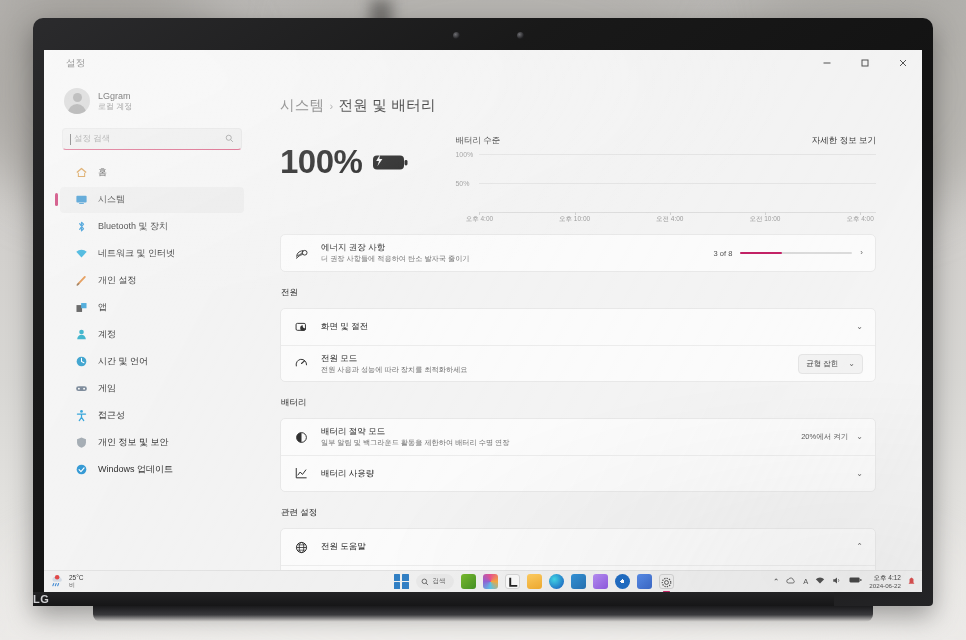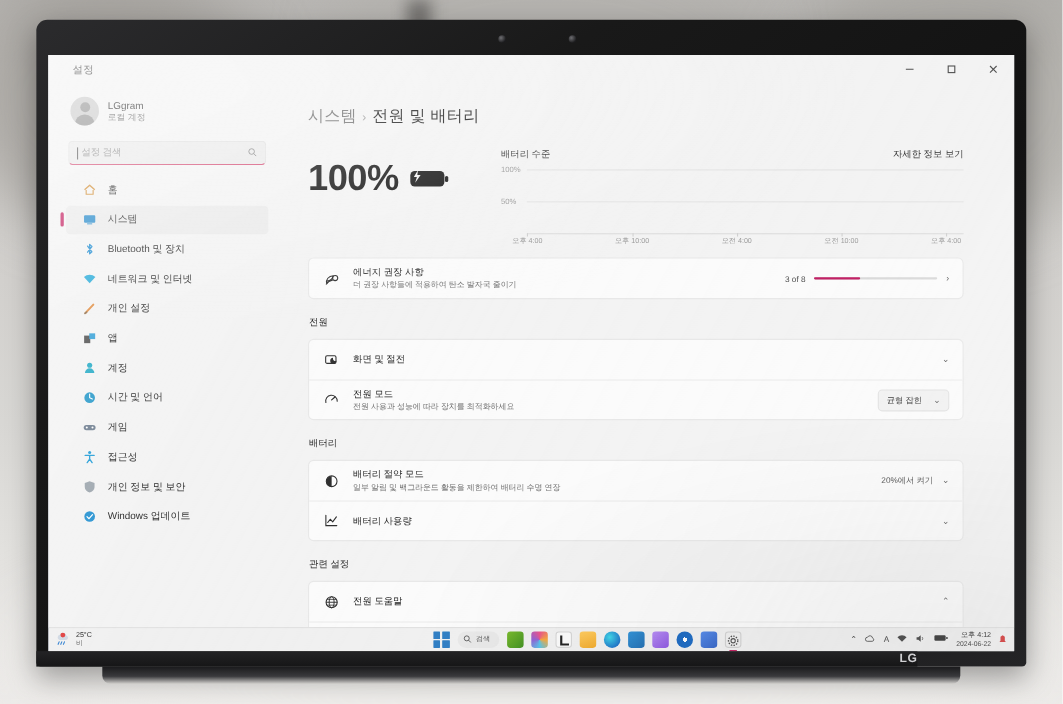--- a/index.html
+++ b/index.html
@@ -66,21 +66,21 @@
       radial-gradient(120% 70% at 18% 6%, rgba(255,255,255,.28), rgba(255,255,255,0) 55%),
       radial-gradient(90% 60% at 92% 96%, rgba(0,0,0,.05), rgba(0,0,0,0) 60%);
   }
   #screen-soft { position: absolute; inset: 0; z-index: 59; pointer-events: none;
       backdrop-filter: blur(.35px); }
 
   
   .chin {
     position: absolute; left: 0; top: 574px; width: 801px; height: 14px;
     background: linear-gradient(to bottom, #232325, #161617);
-    display: flex; align-items: center; justify-content: flex-end;
+    display: flex; align-items: center; justify-content: flex-start;
   }
   .lg-logo {
     font-size: 11px; font-weight: bold; color: #cfcfd2; letter-spacing: .5px;
     font-family: "Liberation Sans", sans-serif;
   }
   .base {
     position: absolute; left: 60px; top: 588px; width: 780px; height: 16px;
     background: linear-gradient(to bottom, #1a1a1c, #3a3a3d 55%, #d8d6d3 100%);
     border-radius: 0 0 8px 8px; filter: blur(.6px);
   }

